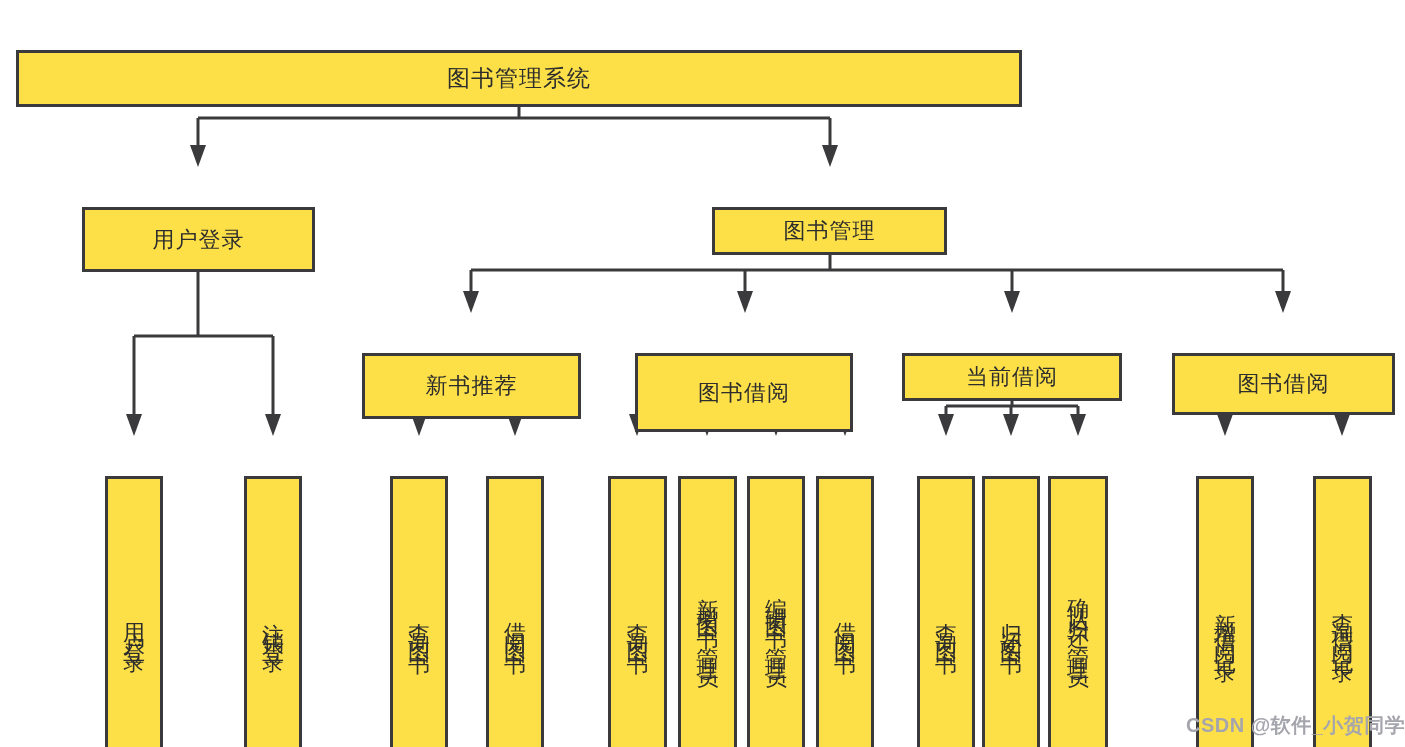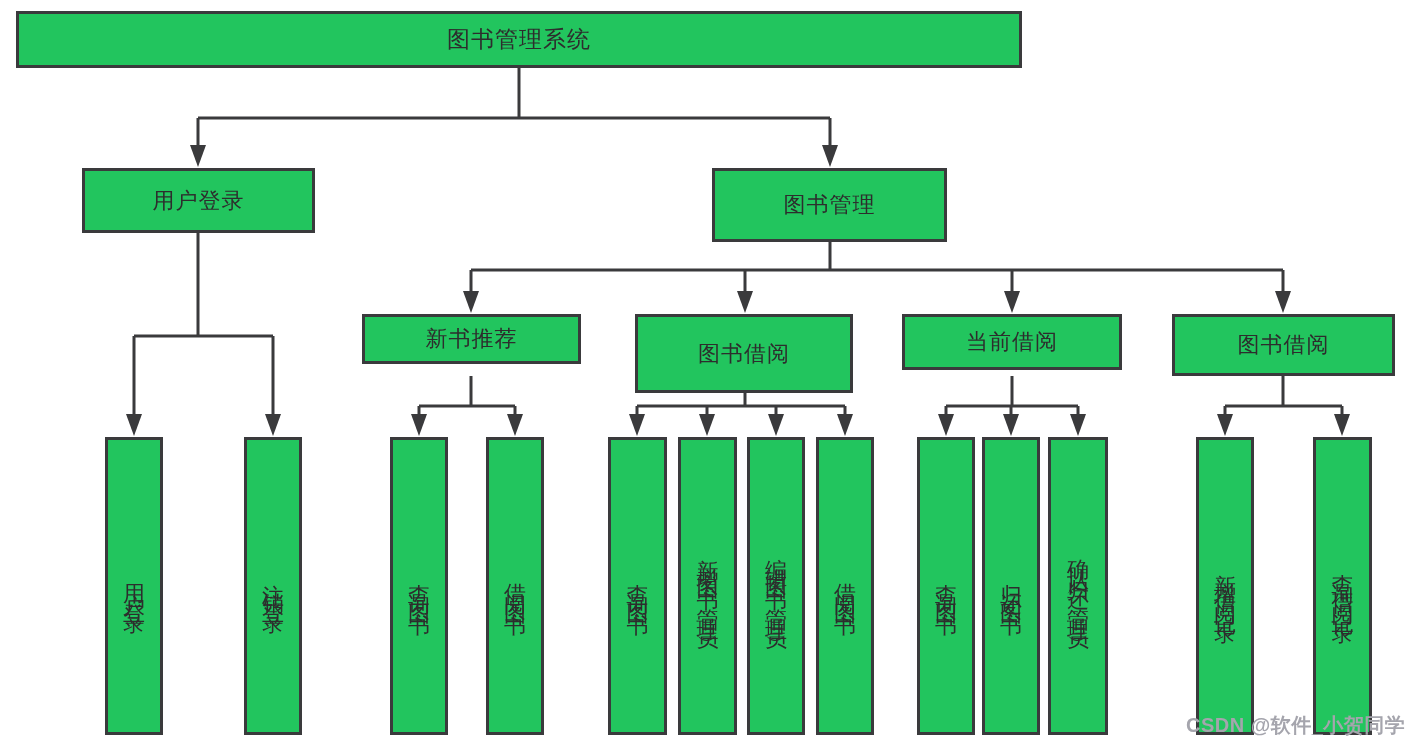--- a/index.html
+++ b/index.html
@@ -28,27 +28,28 @@
     stroke-width: 3;
     fill: none;
   }
   #edges polygon {
     fill: var(--line);
     stroke: none;
   }
   .node {
     position: absolute;
     box-sizing: border-box;
-    background: #22c55e;
+    background: #fde047;
     border: 3px solid var(--line);
     display: flex;
     align-items: center;
     justify-content: center;
     color: var(--text);
     z-index: 2;
+    margin-top: 39px;
   }
   .node.h span {
     font-size: 22px;
     letter-spacing: 1px;
     white-space: nowrap;
   }
   .node.root span { font-size: 23px; }
   .node.v span {
     writing-mode: vertical-rl;
     text-orientation: mixed;
@@ -109,31 +110,31 @@
     <polygon points="1334,414 1350,414 1342,436"></polygon>
   </svg>
 
   <div class="node h root" style="left:16px; top:11px; width:1006px; height:57px;">
     <span>图书管理系统</span>
   </div>
 
   <div class="node h" style="left:82px; top:168px; width:233px; height:65px;">
     <span>用户登录</span>
   </div>
-  <div class="node h" style="left:712px; top:168px; width:235px; height:74px;">
+  <div class="node h" style="left:712px; top:168px; width:235px; height:48px;">
     <span>图书管理</span>
   </div>
 
-  <div class="node h" style="left:362px; top:314px; width:219px; height:50px;">
+  <div class="node h" style="left:362px; top:314px; width:219px; height:66px;">
     <span>新书推荐</span>
   </div>
   <div class="node h" style="left:635px; top:314px; width:218px; height:79px;">
     <span>图书借阅</span>
   </div>
-  <div class="node h" style="left:902px; top:314px; width:220px; height:56px;">
+  <div class="node h" style="left:902px; top:314px; width:220px; height:48px;">
     <span>当前借阅</span>
   </div>
   <div class="node h" style="left:1172px; top:314px; width:223px; height:62px;">
     <span>图书借阅</span>
   </div>
 
   <div class="node v" style="left:105px; top:437px; width:58px; height:298px;">
     <span>用户登录</span>
   </div>
   <div class="node v" style="left:244px; top:437px; width:58px; height:298px;">

